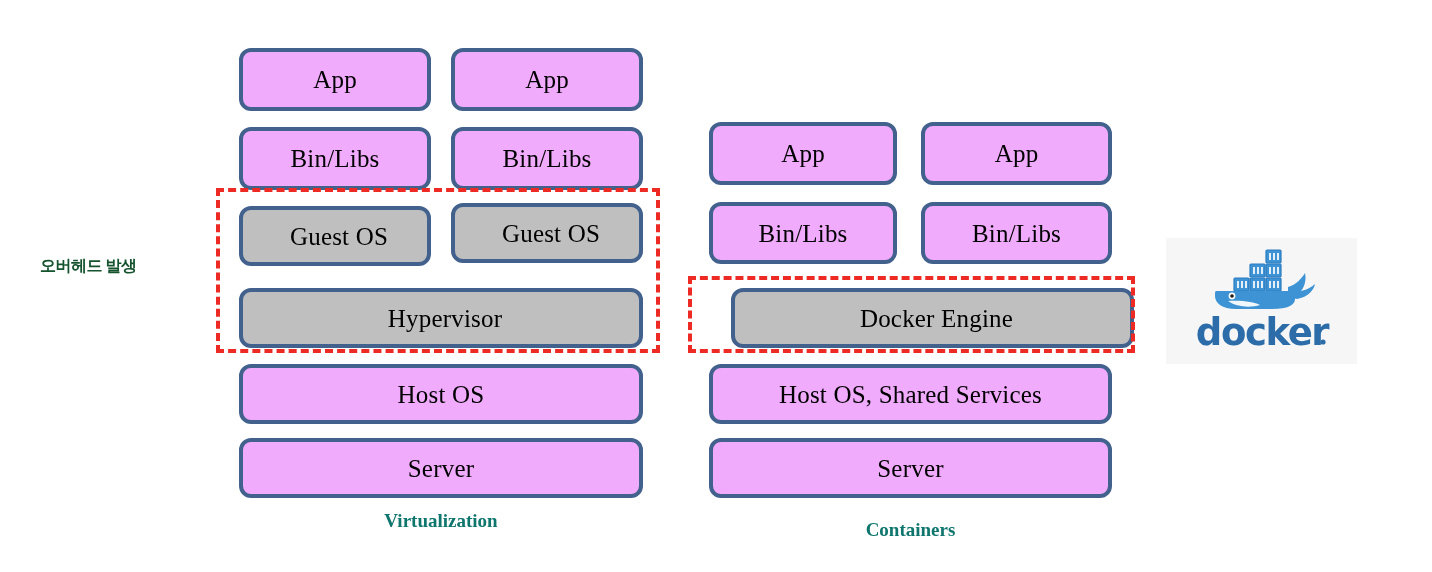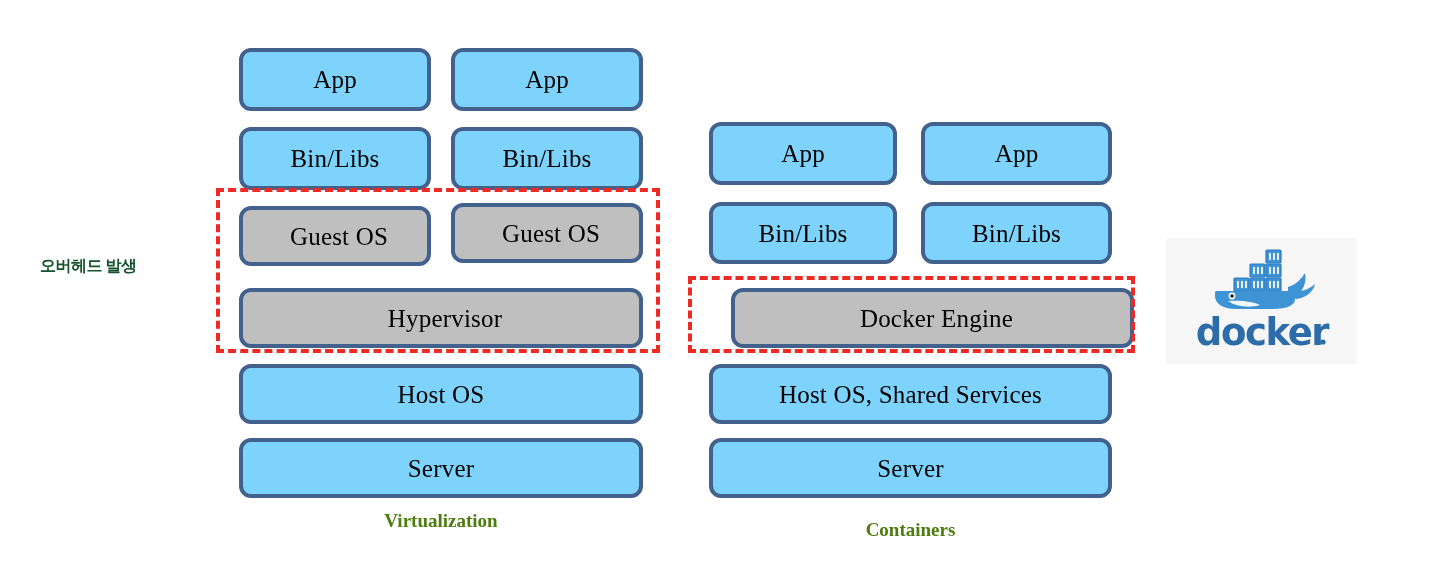--- a/index.html
+++ b/index.html
@@ -17,21 +17,21 @@
     background: #ffffff;
     overflow: hidden;
   }
 
   
   .box {
     position: absolute;
     box-sizing: border-box;
     border: 4px solid #42618c;
     border-radius: 12px;
-    background: #7dd3fc;
+    background: #f0abfc;
     display: flex;
     align-items: center;
     justify-content: center;
     color: #000000;
     font-family: "Liberation Serif", serif;
     font-size: 25px;
     line-height: 1;
     letter-spacing: .2px;
     white-space: nowrap;
   }
@@ -46,21 +46,21 @@
     pointer-events: none;
   }
 
   
   .caption {
     position: absolute;
     text-align: center;
     font-family: "Liberation Serif", serif;
     font-weight: bold;
     font-size: 19px;
-    color: #4d7c0f;
+    color: #0f766e;
     white-space: nowrap;
   }
 
   
   .kr-note {
     position: absolute;
     font-family: Liberation Serif, serif;
     font-weight: bold;
     font-size: 16px;
     color: #14532d;

